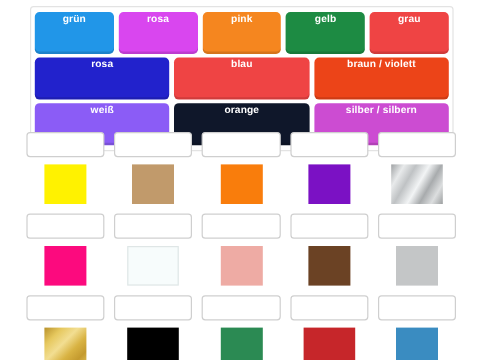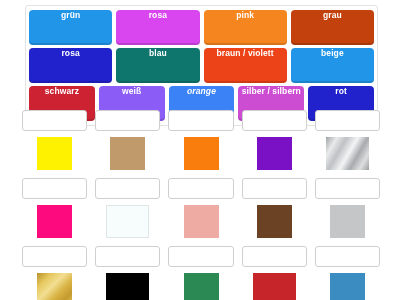--- a/index.html
+++ b/index.html
@@ -111,54 +111,48 @@
     <div class="word-row">
       <div class="word-tile" style="background: rgb(33, 150, 232);">
           <span>grün</span>
         </div>
       <div class="word-tile" style="background: #d946ef;">
           <span>rosa</span>
         </div>
       <div class="word-tile" style="background: rgb(245, 134, 31);">
           <span>pink</span>
         </div>
-      <div class="word-tile" style="background: #c2410c;">
+      <div class="word-tile" style="background: rgb(29, 139, 67);">
+          <span>gelb</span>
+        </div>
+      <div class="word-tile" style="background: #ef4444;">
           <span>grau</span>
         </div>
     </div>
     <div class="word-row">
       <div class="word-tile" style="background: rgb(34, 34, 204);">
           <span>rosa</span>
         </div>
-      <div class="word-tile" style="background: #0f766e;">
+      <div class="word-tile" style="background: #ef4444;">
           <span>blau</span>
         </div>
       <div class="word-tile" style="background: rgb(236, 68, 24);">
           <span>braun / violett</span>
         </div>
-      <div class="word-tile" style="background: rgb(33, 150, 232);">
-          <span>beige</span>
-        </div>
     </div>
     <div class="word-row">
-      <div class="word-tile" style="background: rgb(204, 34, 50);">
-          <span>schwarz</span>
-        </div>
       <div class="word-tile" style="background: #8b5cf6;">
           <span>weiß</span>
         </div>
-      <div class="word-tile" style="background: #3b82f6; font-style: italic;">
+      <div class="word-tile" style="background: #0f172a;">
           <span>orange</span>
         </div>
       <div class="word-tile" style="background: rgb(204, 76, 210);">
           <span>silber / silbern</span>
         </div>
-      <div class="word-tile" style="background: rgb(34, 34, 204);">
-          <span>rot</span>
-        </div>
     </div>
   </div>
 
   <div class="answers">
 
     <div class="ans-row">
       <div class="ans-cell">
         <div class="drop-box" title="swatch-yellow"></div>
         <div class="swatch-wrap">
             <div class="swatch" style="background: rgb(255, 242, 0);"></div>

